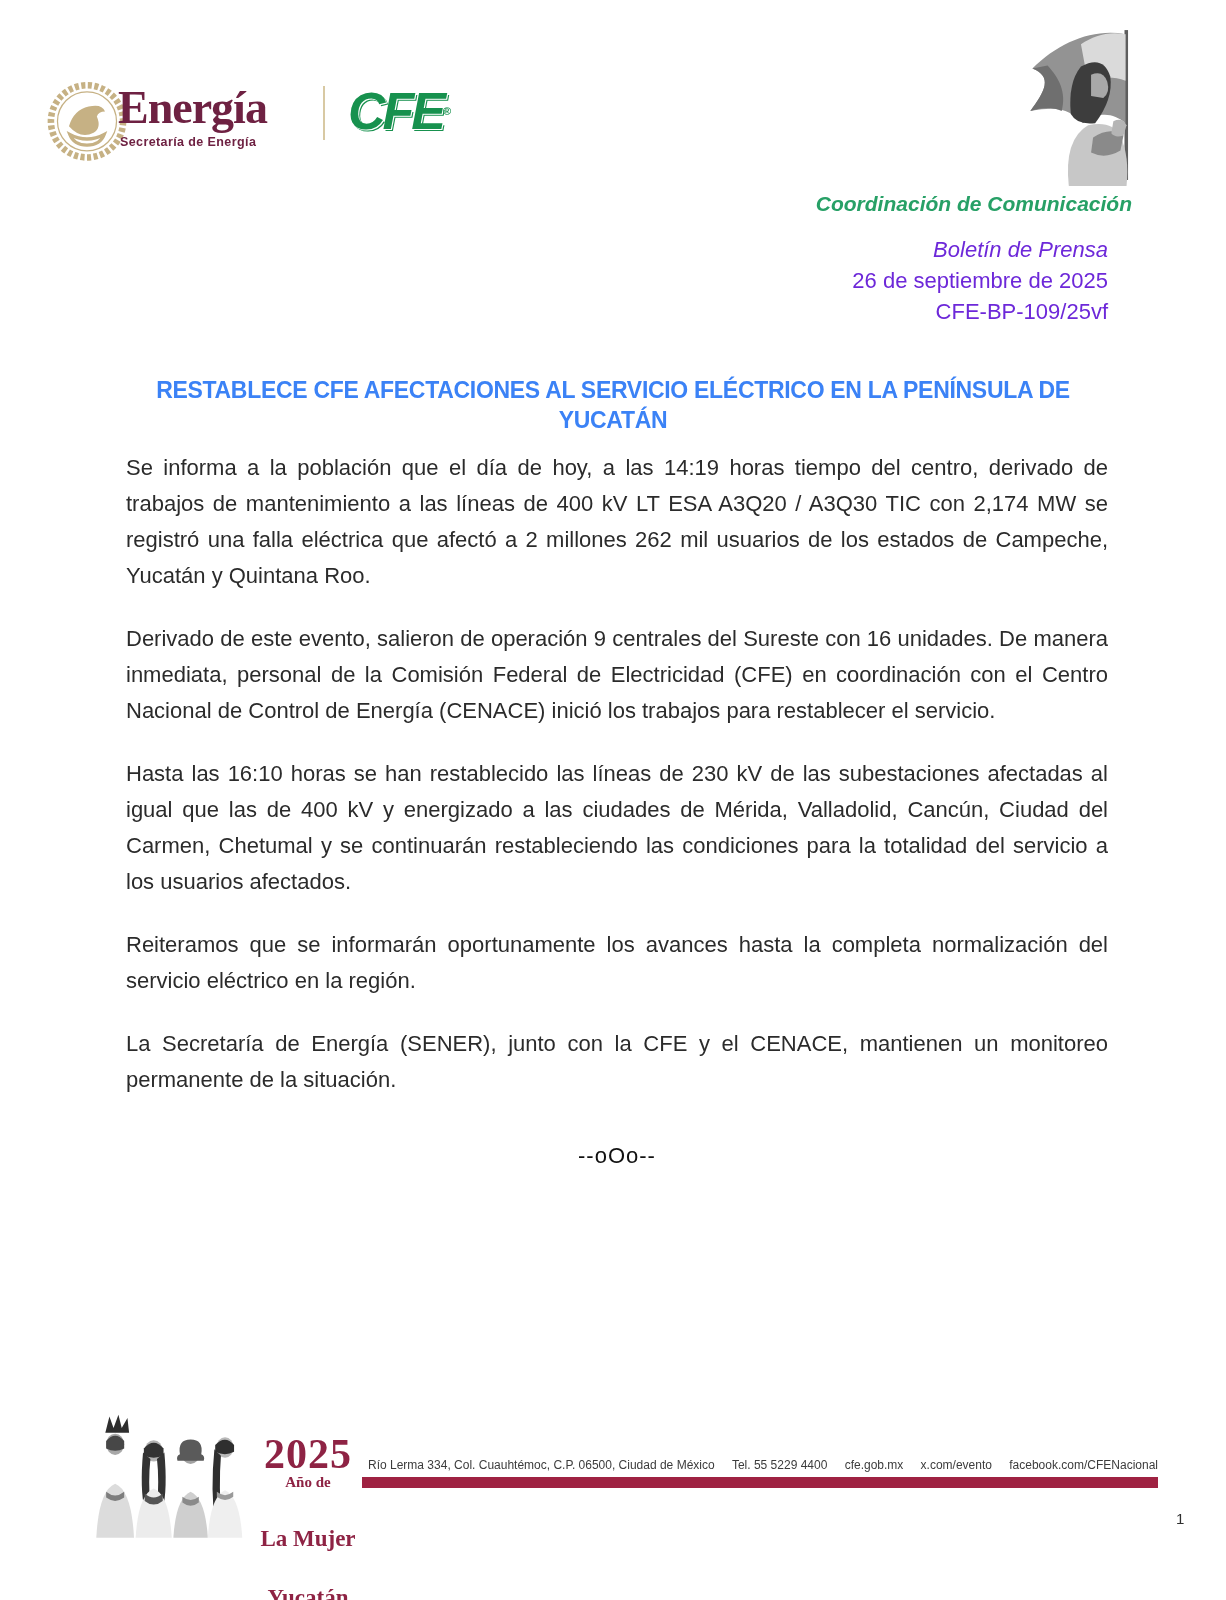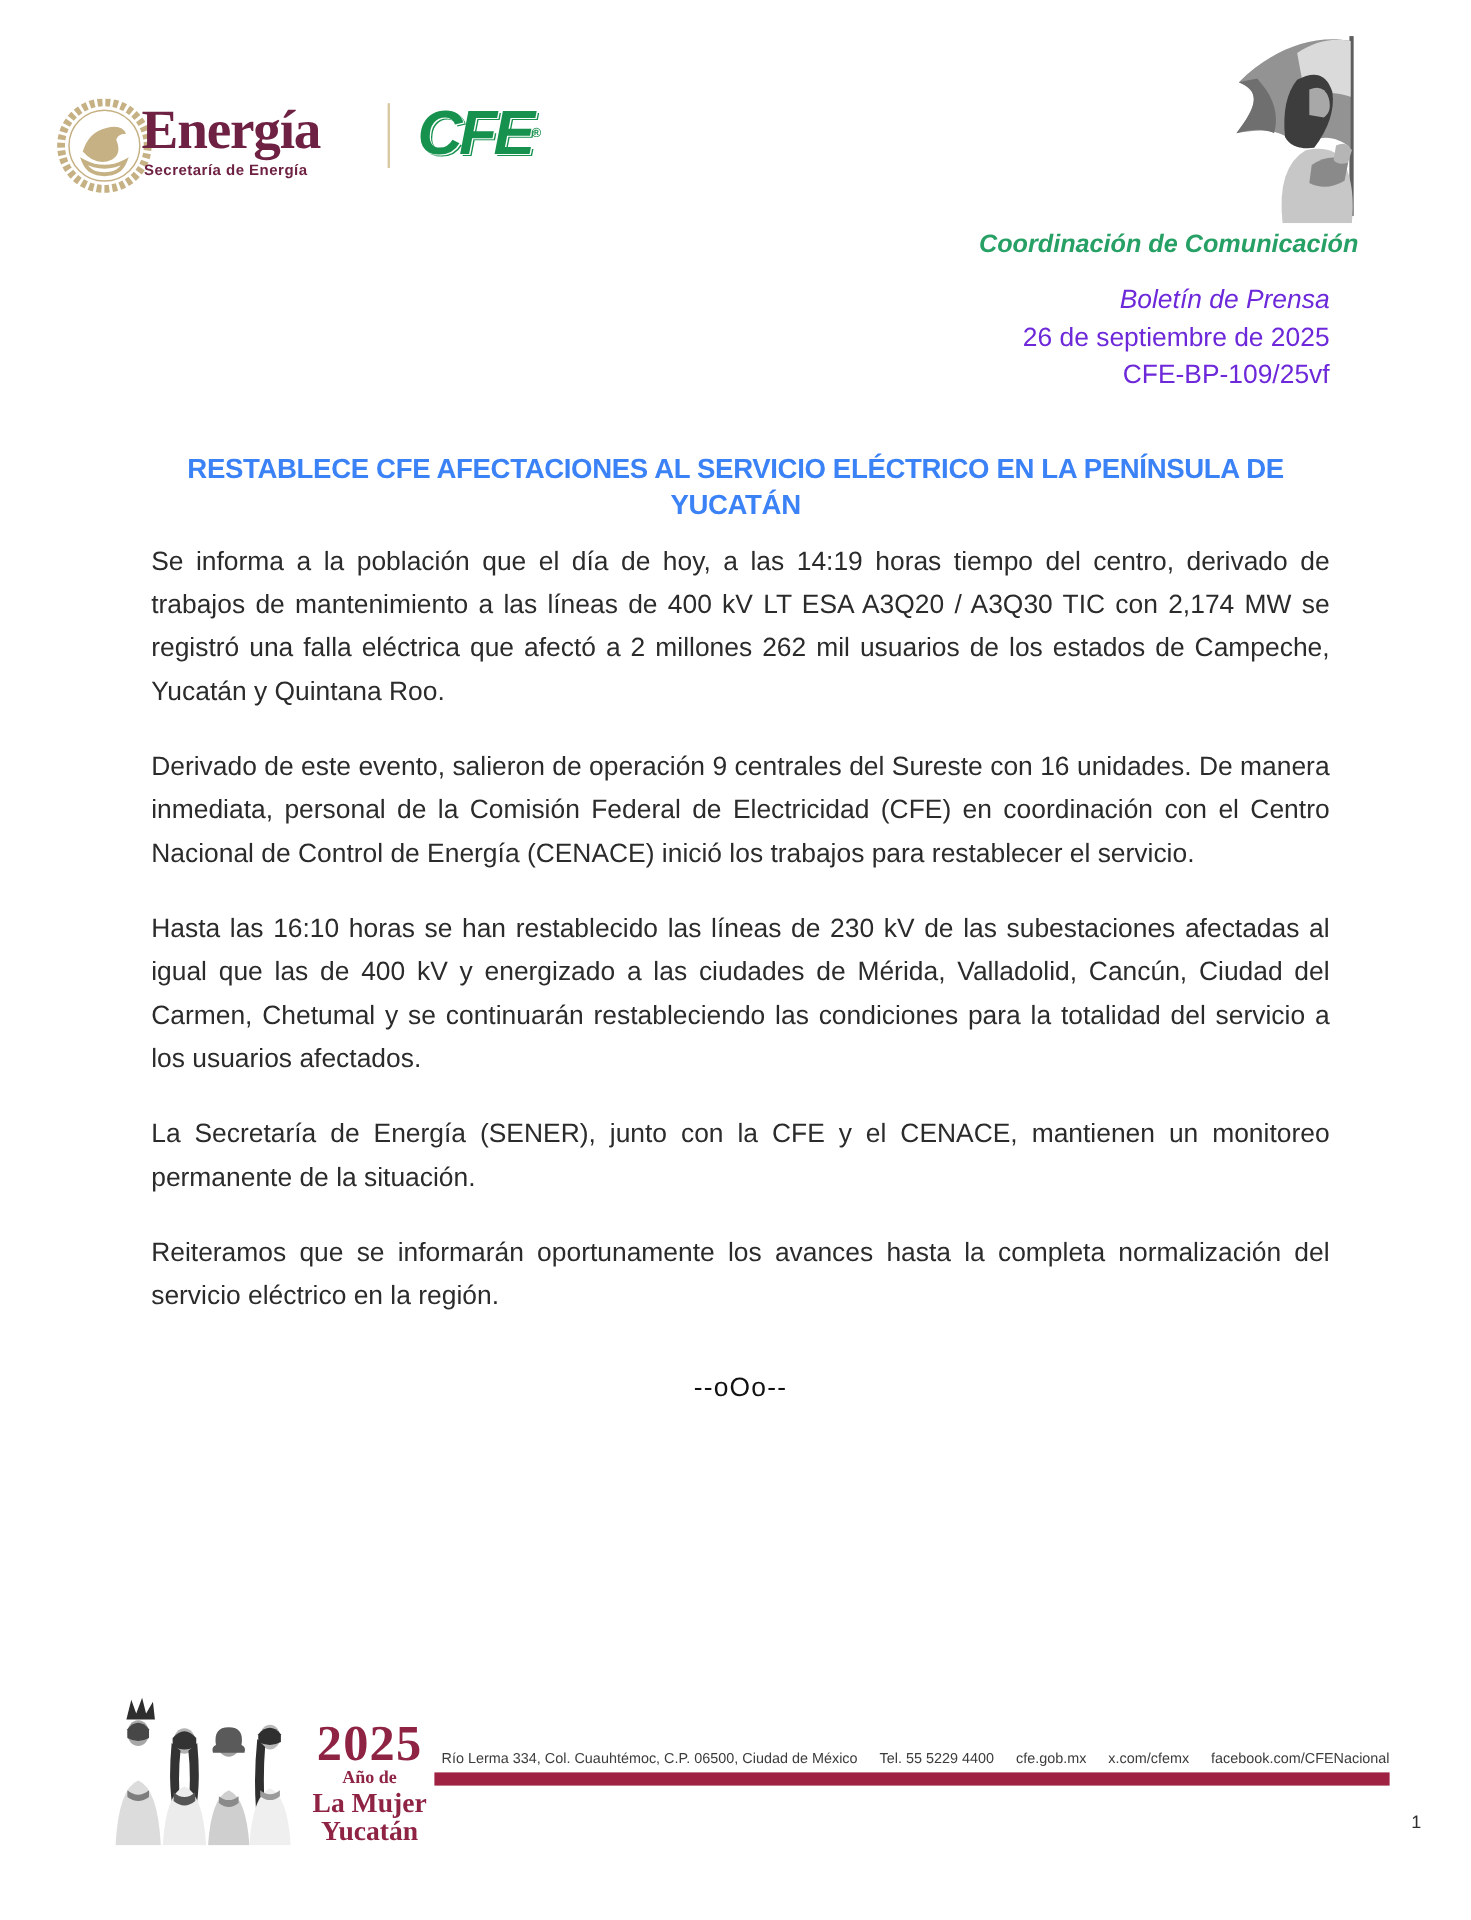--- a/index.html
+++ b/index.html
@@ -55,21 +55,21 @@
   .closing { text-align:center; font-weight:normal; font-size:22px; letter-spacing:1px; margin-top:40px; color:#111; }
 
   
   .women-art { position:absolute; left:84px; top:1408px; width:164px; height:130px; }
   .year-badge {
     position:absolute; left:250px; top:1436px; width:116px; text-align:center;
     color:#8e2344; font-family:"Liberation Serif", serif;
   }
   .yb-year { font-size:42px; font-weight:bold; line-height:36px; letter-spacing:1px; }
   .yb-line1 { font-size:15px; font-weight:bold; line-height:17px; margin-top:2px; }
-  .yb-line2, .yb-line3 { font-size:23px; font-weight:bold; line-height:23px; }
+  .yb-line2, .yb-line3 { font-size:23px; font-weight:bold; line-height:23px;margin-top:36px; }
   .footer-info {
     position:absolute; left:368px; top:1458px; width:790px;
     display:flex; justify-content:space-between; align-items:flex-end;
     font-size:12px; color:#3c3c3c; white-space:nowrap;
   }
   .footer-bar { position:absolute; left:362px; top:1477px; width:796px; height:11px; background:#9f2242; }
   .page-number { position:absolute; left:1176px; top:1510px; font-size:15px; color:#2f2f2f; }
 </style>
 </head>
 <body>
@@ -115,22 +115,22 @@
     <div>26 de septiembre de 2025</div>
     <div>CFE-BP-109/25vf</div>
   </div>
 
   <h1 class="doc-title">RESTABLECE CFE AFECTACIONES AL SERVICIO ELÉCTRICO EN LA PENÍNSULA DE YUCATÁN</h1>
 
   <div class="doc-body">
     <p>Se informa a la población que el día de hoy, a las 14:19 horas tiempo del centro, derivado de trabajos de mantenimiento a las líneas de 400 kV LT ESA A3Q20 / A3Q30 TIC con 2,174 MW se registró una falla eléctrica que afectó a 2 millones 262 mil usuarios de los estados de Campeche, Yucatán y Quintana Roo.</p>
     <p>Derivado de este evento, salieron de operación 9 centrales del Sureste con 16 unidades. De manera inmediata, personal de la Comisión Federal de Electricidad (CFE) en coordinación con el Centro Nacional de Control de Energía (CENACE) inició los trabajos para restablecer el servicio.</p>
     <p>Hasta las 16:10 horas se han restablecido las líneas de 230 kV de las subestaciones afectadas al igual que las de 400 kV y energizado a las ciudades de Mérida, Valladolid, Cancún, Ciudad del Carmen, Chetumal y se continuarán restableciendo las condiciones para la totalidad del servicio a los usuarios afectados.</p>
+    <p>Reiteramos que se informarán oportunamente los avances hasta la completa normalización del servicio eléctrico en la región.</p>
     <p>La Secretaría de Energía (SENER), junto con la CFE y el CENACE, mantienen un monitoreo permanente de la situación.</p>
-    <p>Reiteramos que se informarán oportunamente los avances hasta la completa normalización del servicio eléctrico en la región.</p>
     <div class="closing">--oOo--</div>
   </div>
 
   <div class="women-art">
     <svg viewBox="0 0 200 158" width="164" height="130">
 
       <path d="M26 30 l5 -20 l5 14 l6 -16 l4 16 l7 -12 l2 18 z" fill="#2e2e2e"></path>
       <ellipse cx="38" cy="44" rx="11" ry="13" fill="#a8a8a8"></ellipse>
       <path d="M27 40 q11 -13 22 0 l0 9 q-11 6 -22 0 z" fill="#474747"></path>
       <path d="M15 158 q3 -58 23 -66 q20 8 23 66 z" fill="#dcdcdc"></path>
@@ -160,21 +160,21 @@
     <div class="yb-year">2025</div>
     <div class="yb-line1">Año de</div>
     <div class="yb-line2">La Mujer</div>
     <div class="yb-line3">Yucatán</div>
   </div>
 
   <div class="footer-info">
     <span>Río Lerma 334, Col. Cuauhtémoc, C.P. 06500, Ciudad de México</span>
     <span>Tel. 55 5229 4400</span>
     <span>cfe.gob.mx</span>
-    <span>x.com/cfemx</span>
+    <span>x.com/evento</span>
     <span>facebook.com/CFENacional</span>
   </div>
 
   <div class="footer-bar"></div>
 
   <div class="page-number">1</div>
 
 </div>
 
 </body></html>

